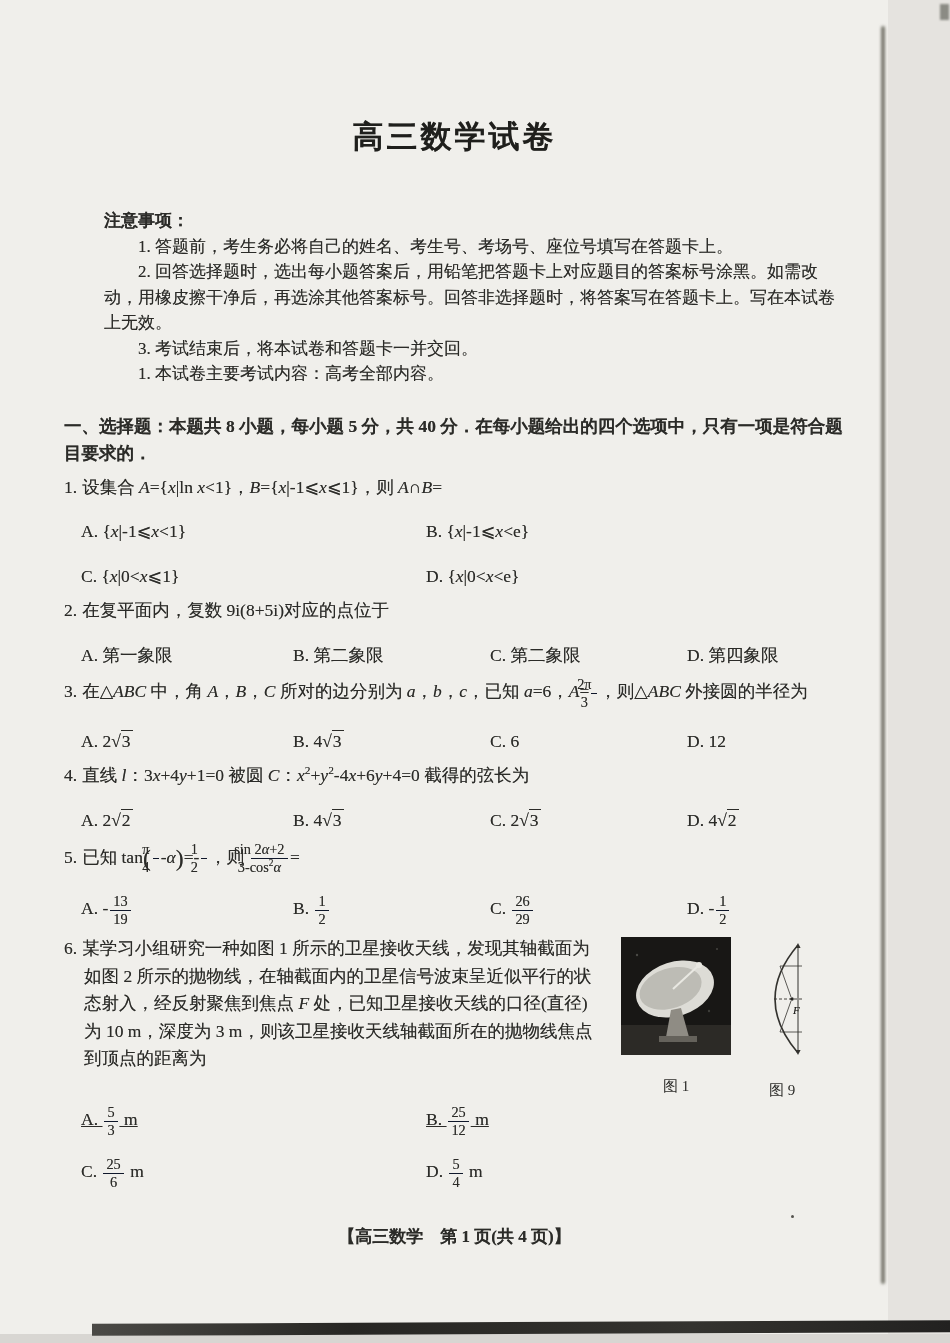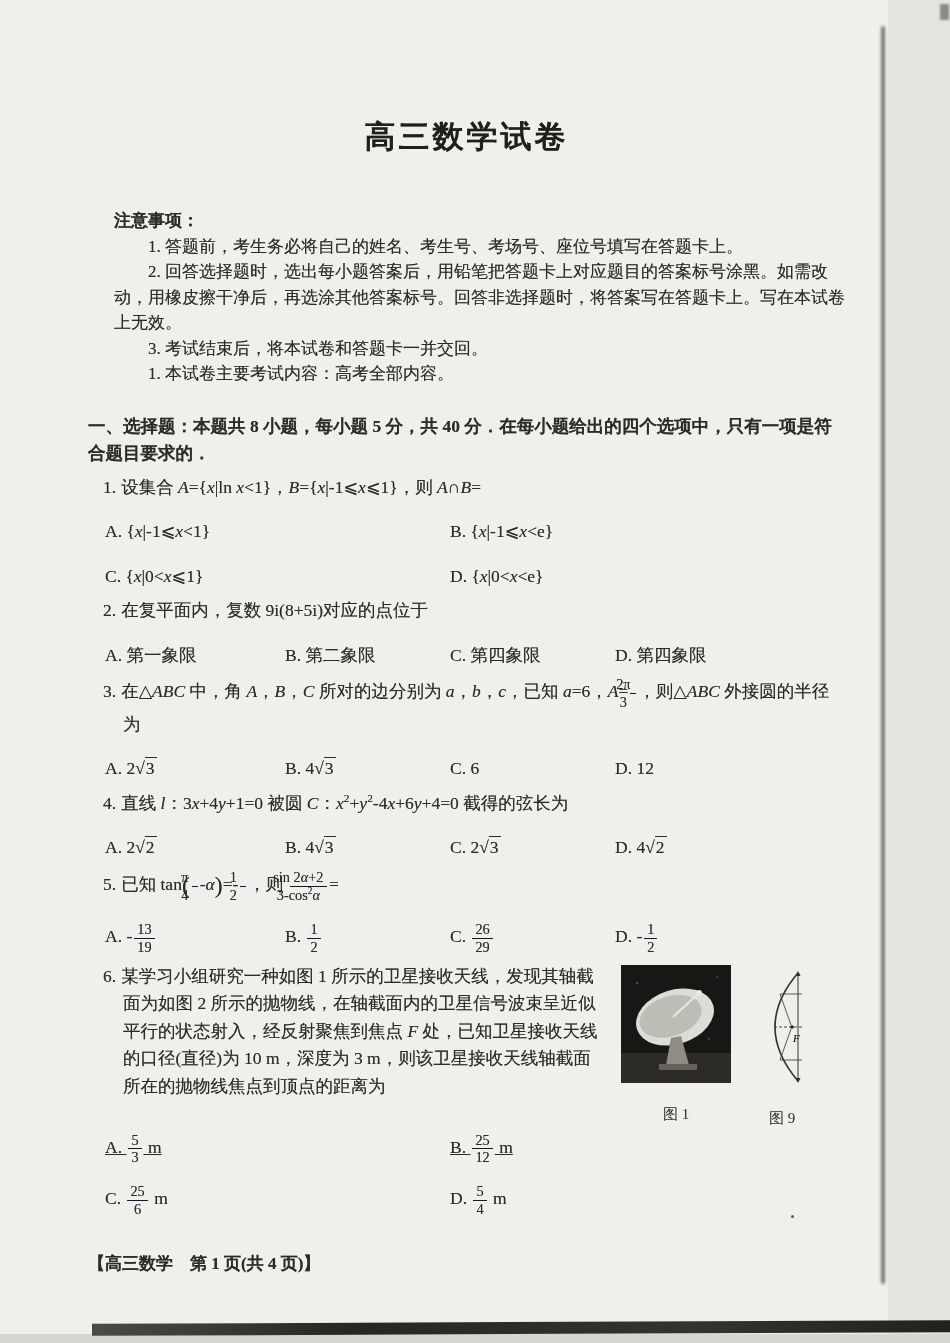--- a/index.html
+++ b/index.html
@@ -15,53 +15,53 @@
     background:#f0efeb;
   }
   .scan-right-bg { position:absolute; top:0; right:0; width:62px; height:100%; background:#e5e3df; }
   .scan-edge-right { position:absolute; top:26px; left:881px; width:4px; height:1258px; background:#79786f; filter:blur(1.4px); border-radius:2px; }
   .scan-corner-mark { position:absolute; top:4px; right:1px; width:9px; height:16px; background:#8b8b84; filter:blur(1px); }
   .scan-edge-bottom { position:absolute; left:92px; right:0; bottom:9px; height:12px;
     background:linear-gradient(90deg,#4b4a46,#272623 30%,#34332f 70%,#222120); transform:rotate(-0.25deg); }
   .scan-bottom-light { position:absolute; left:0; right:0; bottom:0; height:9px; background:#d8d6d2; }
   .scan-dot { position:absolute; left:791px; top:1215px; width:3px; height:3px; border-radius:50%; background:#55544f; }
 
-  .content { position:relative; padding:116px 105px 0 88px; text-shadow:0 0 0.5px rgba(43,43,40,0.55); }
+  .content { position:relative; padding:116px 105px 0 64px; text-shadow:0 0 0.5px rgba(43,43,40,0.55); }
   h1.title { text-align:center; font-size:31px; font-weight:700; letter-spacing:3px; color:#1f1f1c; }
 
-  .notice { margin:50px 0 0 26px; font-size:17px; line-height:25.5px; }
+  .notice { margin:50px 0 0 40px; font-size:17px; line-height:25.5px; }
   .notice .nh { font-weight:700; }
   .notice p { text-indent:2em; }
 
   .section-heading { margin-top:26px; font-weight:700; font-size:17.5px; line-height:27px; }
 
   .question { margin-top:7px; font-size:17.5px; }
-  .q { line-height:27.5px; padding-left:20px; text-indent:-20px;margin-left:15px; }
+  .q { line-height:27.5px; padding-left:20px; text-indent:-20px; }
   .qno { margin-right:5px; }
   .opts { display:grid; padding-left:17px; margin:17px 0 6px; line-height:27.5px; align-items:center; }
-  .opts4 { grid-template-columns:180px 165px 165px 1fr; }
+  .opts4 { grid-template-columns:180px 165px 165px 1fr;gap:32px; }
   .opts2 { grid-template-columns:345px 1fr; }
 
   i { font-style:italic; }
   sup { font-size:0.65em; vertical-align:super; line-height:0; }
   .fr { display:inline-flex; flex-direction:column; align-items:center; vertical-align:middle;
         line-height:1.18; font-size:0.82em; margin:0 2px; text-align:center; }
   .fr b { font-weight:normal; display:block; padding:0 3px; }
   .fr b.n { border-bottom:1px solid #0f172a; }
   .sq { white-space:nowrap; }
   .sq b { font-weight:normal; border-top:1px solid #2b2b28; padding:0 2px 0 1px; }
   .big { font-size:1.35em; vertical-align:-0.12em; }
 
   .figs { float:right; display:flex; align-items:flex-start; gap:28px; margin:2px 40px 4px 16px; }
   .fig { text-align:center; }
   .figcap { font-size:15px; margin-top:17px; text-shadow:none; }
   .fig2 { margin-top:2px; }
   .clear { clear:both;text-decoration:underline; }
 
-  .footer { font-weight:700; font-size:17px; margin-top:34px; }
+  .footer { text-align:center; font-weight:700; font-size:17px; margin-top:34px; }
 </style>
 </head>
 <body>
 
 <div class="paper"></div>
 <div class="scan-right-bg"></div>
 
 <div class="content">
 
   <h1 class="title">高三数学试卷</h1>
@@ -86,21 +86,21 @@
       <span>C. {<i>x</i>|0&lt;<i>x</i>⩽1}</span>
       <span>D. {<i>x</i>|0&lt;<i>x</i>&lt;e}</span>
     </div>
   </div>
 
   <div class="question">
     <p class="q"><span class="qno">2.</span><span>在复平面内，复数 9i(8+5i)对应的点位于</span></p>
     <div class="opts opts4">
       <span>A. 第一象限</span>
       <span>B. 第二象限</span>
-      <span>C. 第四象限</span>
+      <span>C. 第二象限</span>
       <span>D. 第四象限</span>
     </div>
   </div>
 
   <div class="question">
     <p class="q"><span class="qno">3.</span><span>在△<i>ABC</i> 中，角 <i>A</i>，<i>B</i>，<i>C</i> 所对的边分别为 <i>a</i>，<i>b</i>，<i>c</i>，已知 <i>a</i>=6，<i>A</i>=<span class="fr">
             <b class="n">2π</b>
             <b>3</b>
           </span>，则△<i>ABC</i> 外接圆的半径为</span></p>
     <div class="opts opts4">

